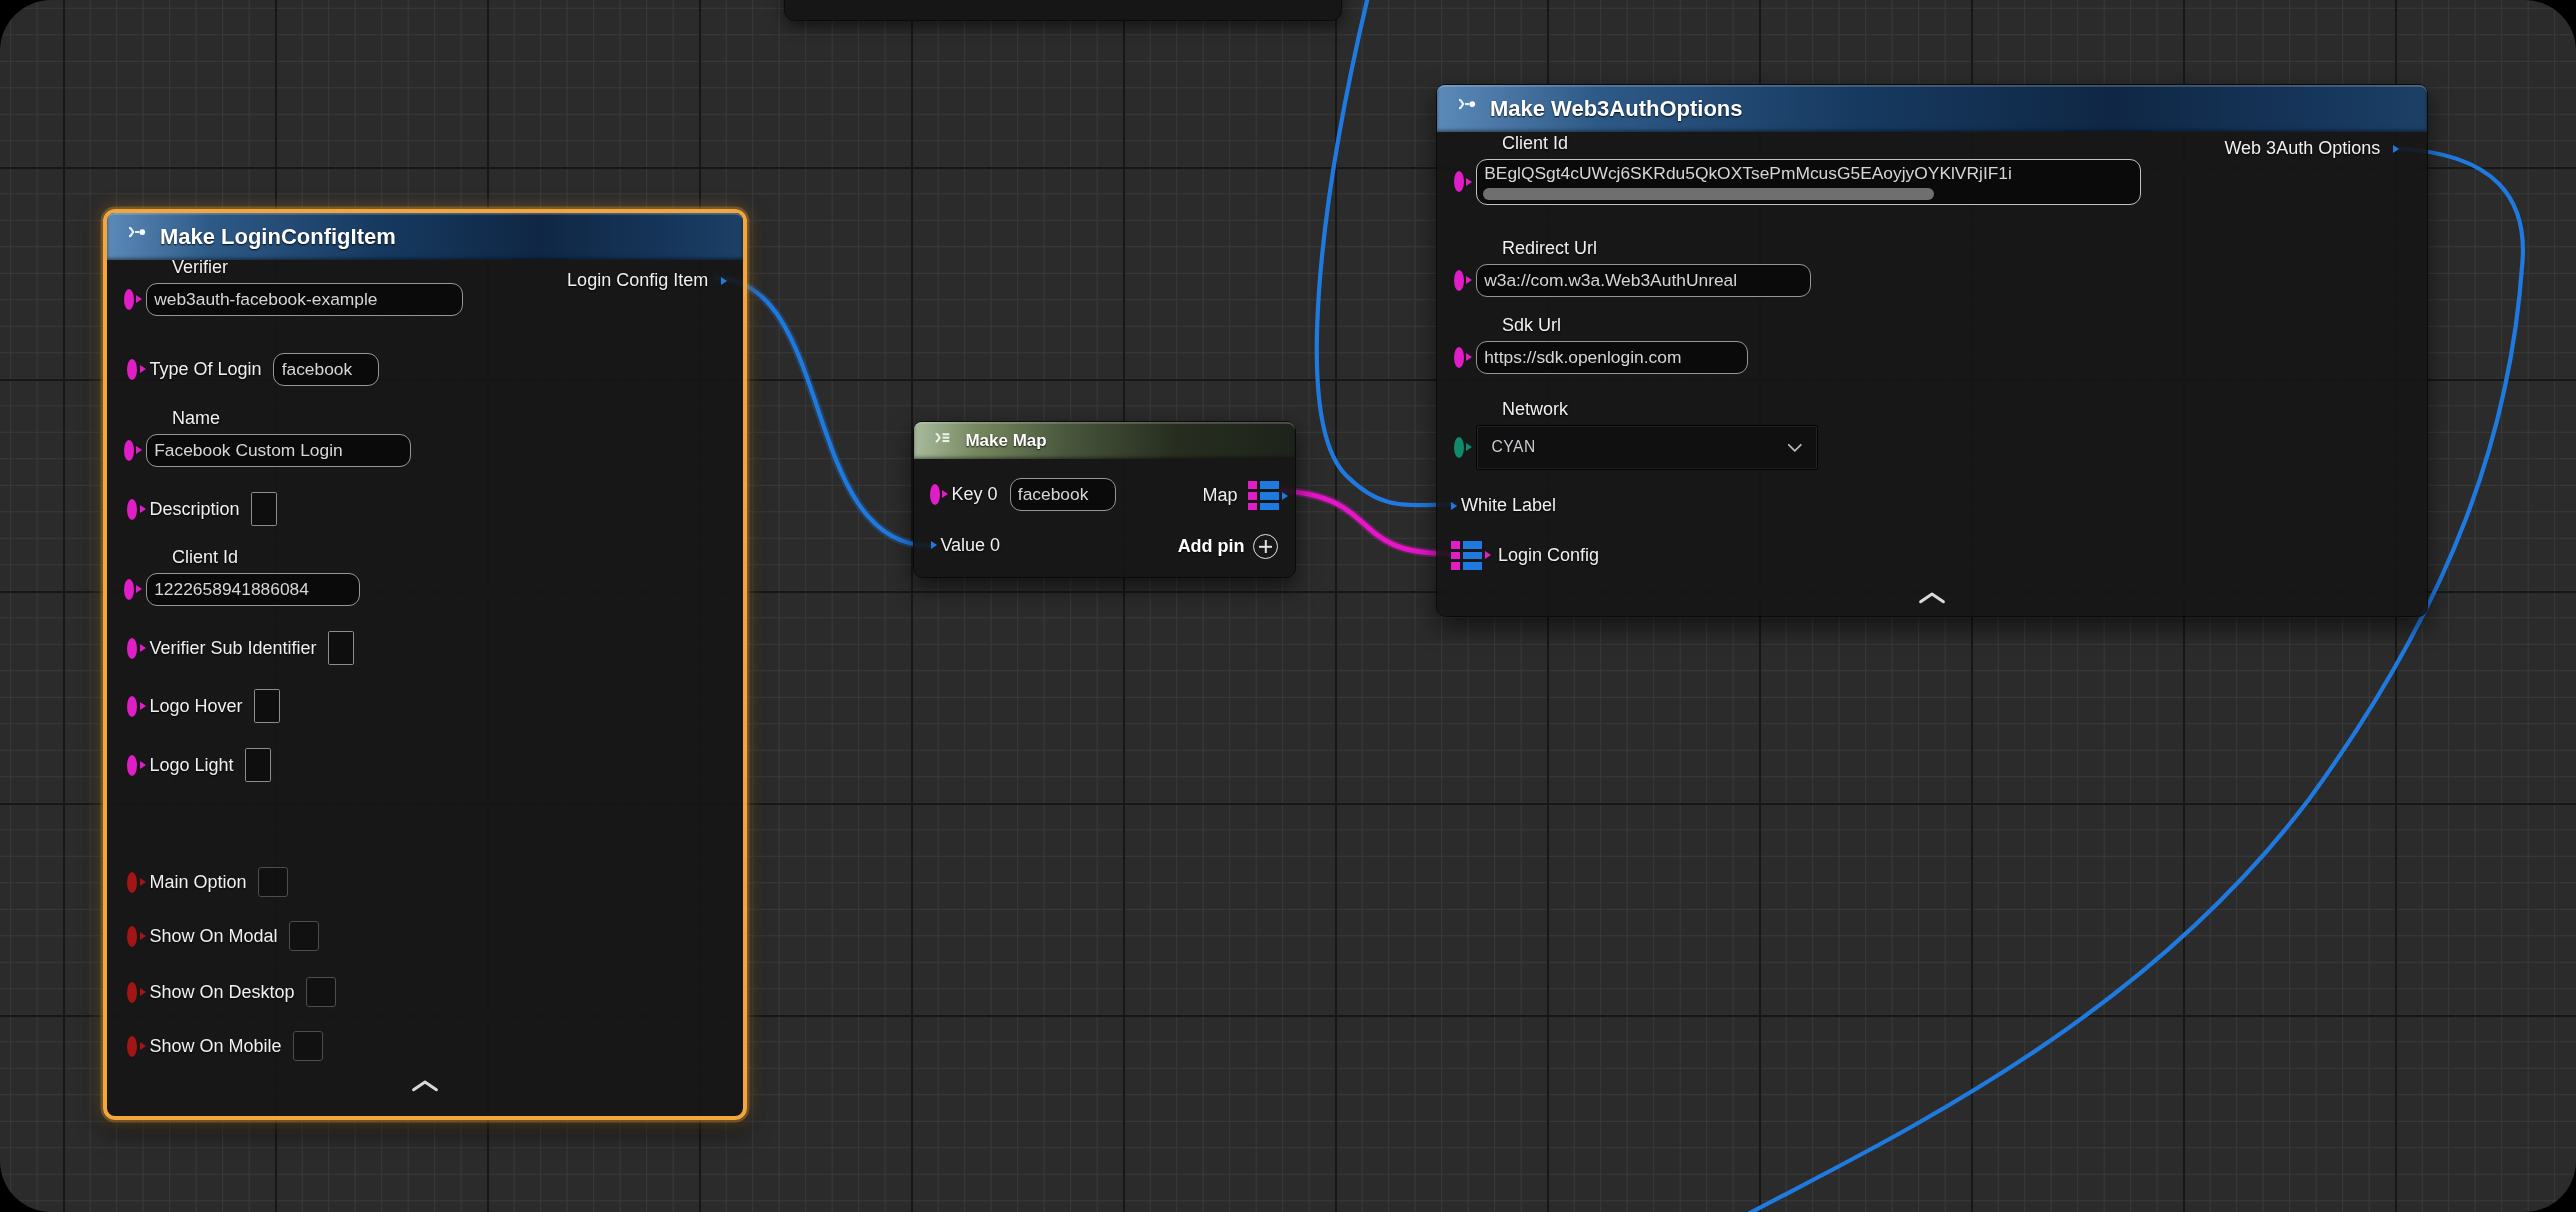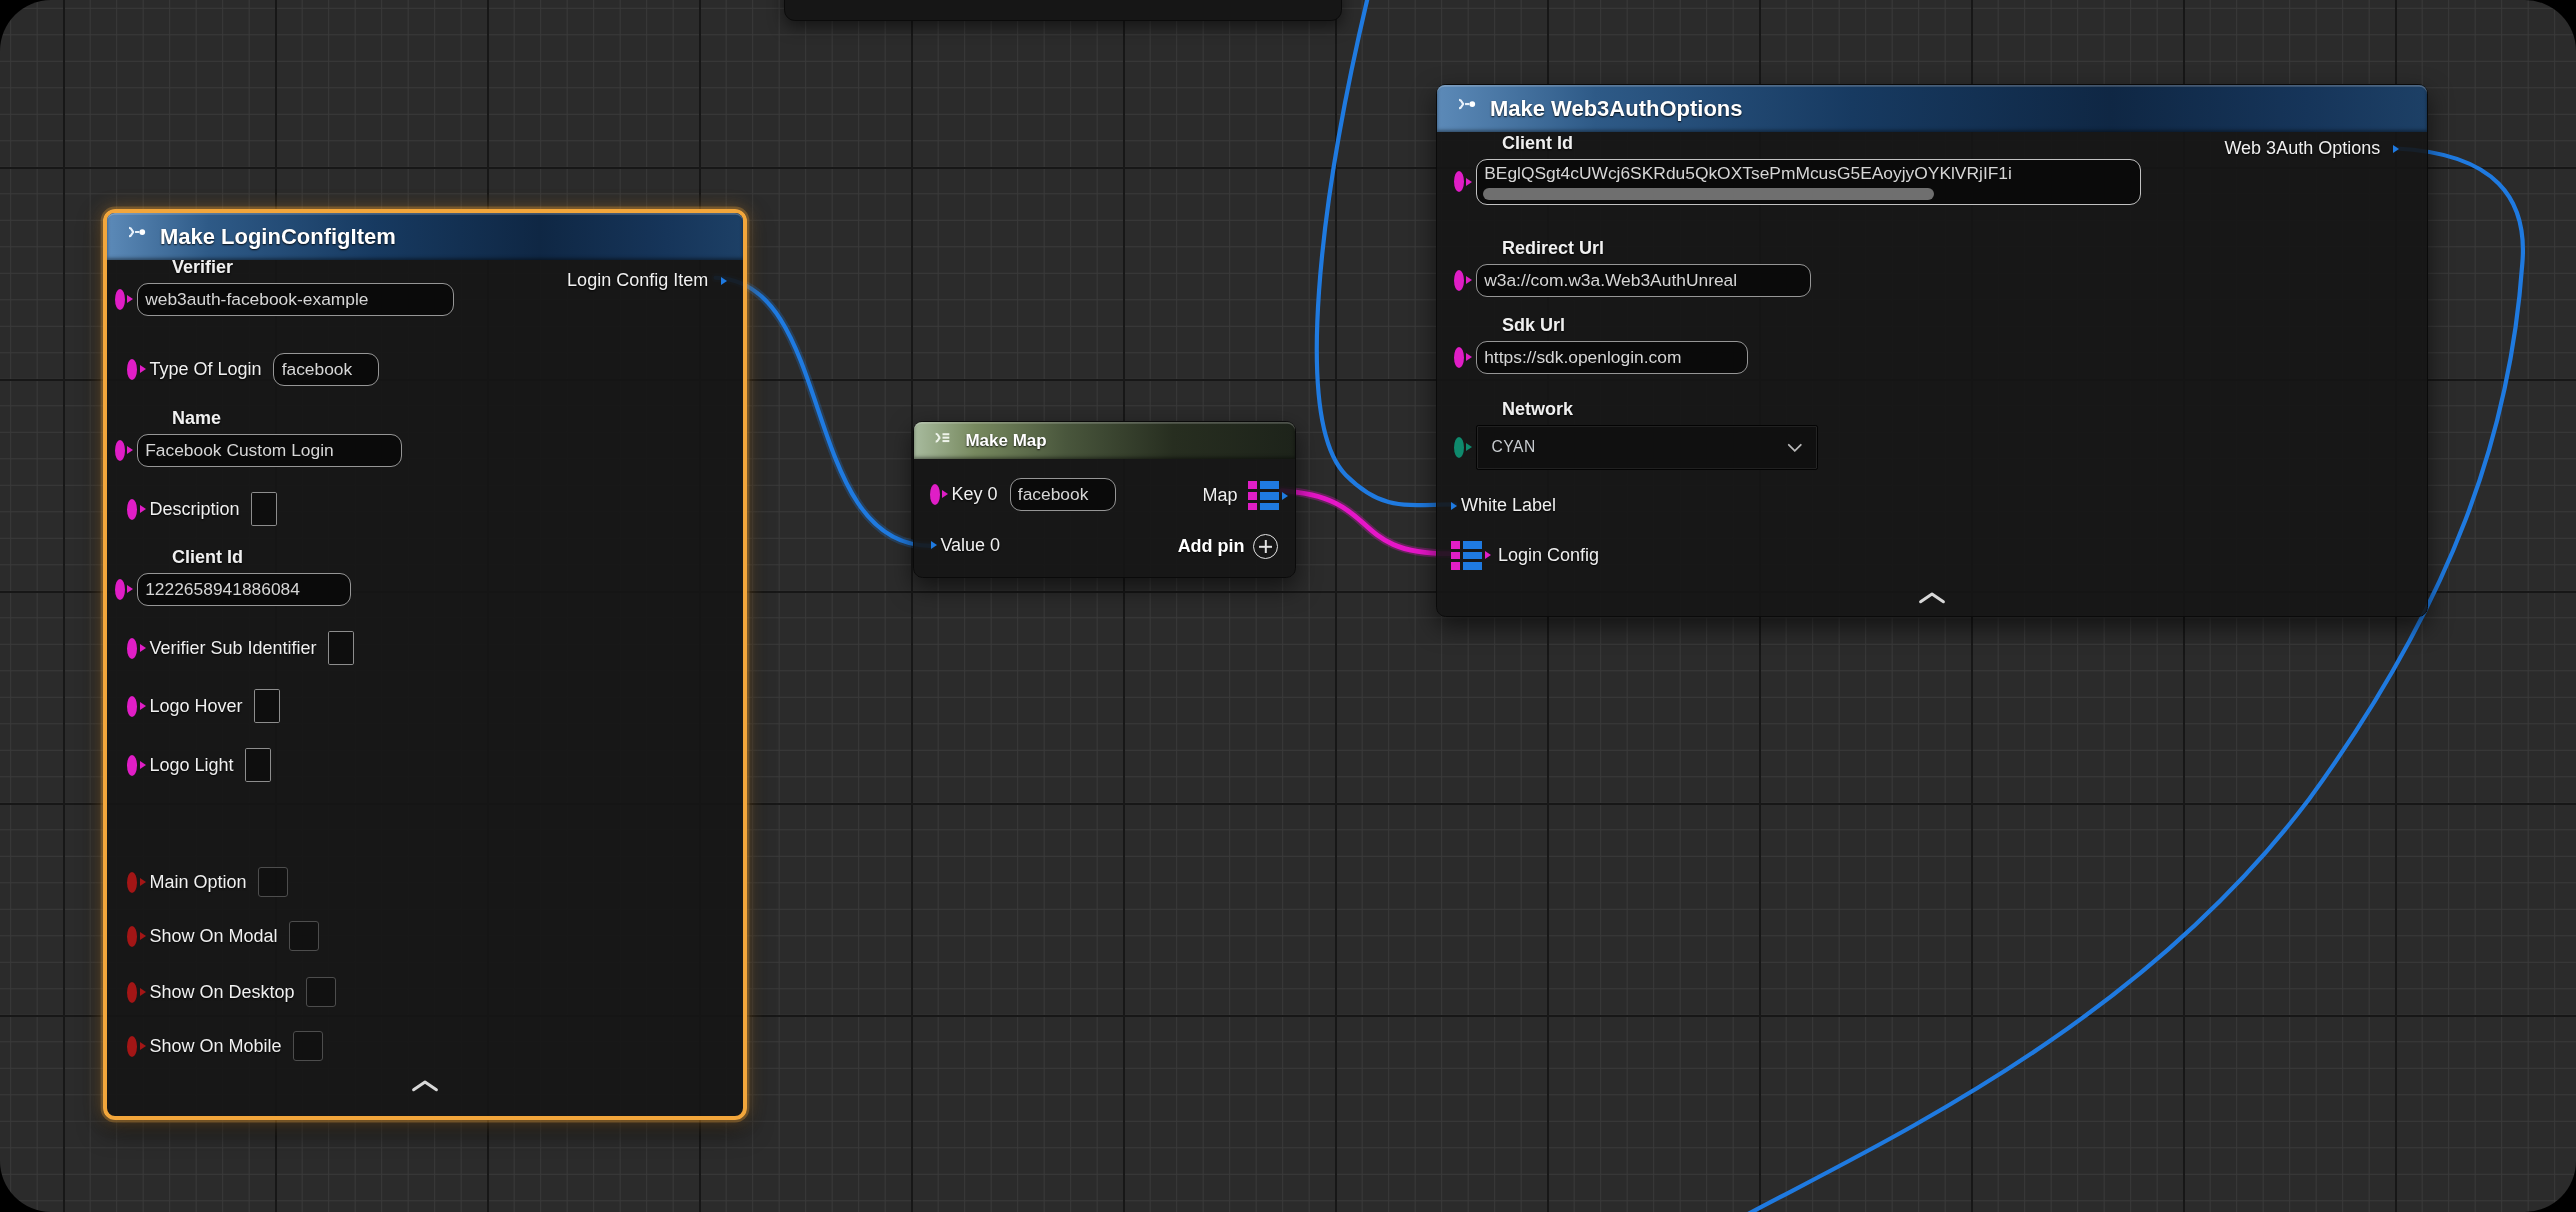--- a/index.html
+++ b/index.html
@@ -33,22 +33,22 @@
   .dot{width:23px;height:23px;border-radius:50%;background:var(--c);box-shadow:0 0 6px rgba(31,122,224,.45);}
   .str{--c:#e01ec6;} .bool{--c:#a31616;} .enum{--c:#0f8a6d;} .struct{--c:#1f7ae0;}
   .mappin{display:grid;grid-template-columns:9px 19px;grid-auto-rows:7.8px;gap:3px;}
   .mappin i{display:block;}
   .mappin i:nth-child(odd){background:#e01ec6;}
   .mappin i:nth-child(even){background:#1f7ae0;}
   
   .row{position:absolute;left:0;right:0;display:flex;align-items:center;gap:12px;padding-left:20.4px;height:36px;}
   .row .lab,.grp .lab,.outlab{color:#f0f0f0;font-size:18px;text-shadow:0 1.2px 1.8px rgba(0,0,0,.9);white-space:nowrap;}
   .grp{position:absolute;left:0;right:0;}
-  .grp .lab{display:block;margin-left:65px;margin-bottom:4.8px;font-weight:bold;}
-  .grp .frow{display:flex;align-items:center;gap:12px;padding-left:8px;}
+  .grp .lab{display:block;margin-left:65px;margin-bottom:4.8px;}
+  .grp .frow{display:flex;align-items:center;gap:12px;padding-left:17px;}
   .field{background:rgba(8,8,8,.85);border:1.8px solid #969696;border-radius:11px;height:31px;
     display:flex;align-items:center;padding:0 7.2px;position:relative;}
   .field input{background:transparent;border:none;outline:none;color:#d6d6d6;font-size:17.4px;
     font-family:"Liberation Sans",sans-serif;width:100%;padding:0;white-space:nowrap;}
   .box{width:24px;height:32px;background:rgba(8,8,8,.6);border:1.8px solid #8d8d8d;border-radius:1.8px;}
   .chk{width:28px;height:28px;background:rgba(12,12,12,.55);border:1.8px solid #4d4d4d;border-radius:3px;}
   .bigfield{height:44px;align-items:flex-start;border-color:#c2c2c2;}
   .bigfield input{margin-top:3px;}
   .hscroll{position:absolute;left:6px;bottom:4.2px;height:11.4px;width:68%;background:#6f6f6f;border-radius:6px;}
   .dd{width:311px;height:43px;background:#101010;border:1.8px solid #030303;border-radius:2.4px;

